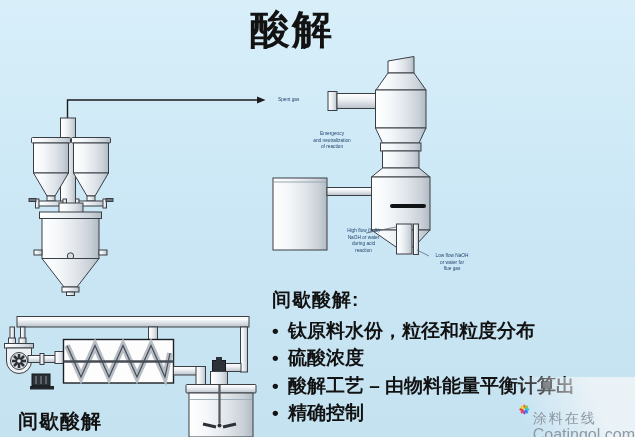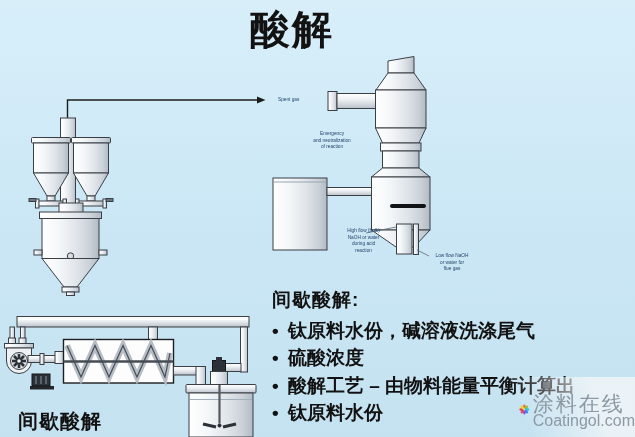--- a/index.html
+++ b/index.html
@@ -24,21 +24,21 @@
     position:absolute; color:#24466e; font-size:9.5px; line-height:13px;
     white-space:pre-line; transform:scale(0.5); transform-origin:0 0;
   }
   .tiny.center { text-align:center; }
   .corner-light {
     position:absolute; right:0; bottom:0; width:160px; height:60px;
     background:linear-gradient(70deg, rgba(255,255,255,0) 30%, rgba(243,246,248,0.8) 75%);
   }
   .watermark { position:absolute; left:519px; top:394px; width:116px; display:flex; }
   .wm-text { margin-left:3px; color:#8d99a3; }
-  .wm-name { font-size:21px; letter-spacing:2px; line-height:20px; }
+  .wm-name { font-size:14px; letter-spacing:2px; line-height:20px;margin-top:14px; }
   .wm-domain { font-size:16px; line-height:13px; }
 </style>
 </head>
 <body>
 
 <div class="slide">
 
   <svg class="diagram" width="635" height="437" viewBox="0 0 635 437">
     <defs>
       <linearGradient id="metalH" x1="0" y1="0" x2="1" y2="0">
@@ -173,33 +173,33 @@
 
   <div class="abs cn slide-title">酸解</div>
 
 
   <div class="abs cn continuous-label">间歇酸解</div>
 
   <div class="abs cn params">
     <div class="params-heading">间歇酸解:</div>
     <div class="param-row">
       <span class="dot">•</span>
-      <span>钛原料水份，碱溶液洗涤尾气</span>
+      <span>钛原料水份，粒径和粒度分布</span>
     </div>
     <div class="param-row">
       <span class="dot">•</span>
       <span>硫酸浓度</span>
     </div>
     <div class="param-row">
       <span class="dot">•</span>
       <span>酸解工艺 – 由物料能量平衡计算出</span>
     </div>
     <div class="param-row">
       <span class="dot">•</span>
-      <span>钛原料水份</span>
+      <span>精确控制</span>
     </div>
   </div>
 
   <div class="tiny" style="left:278px; top:96px;">Spent gas</div>
   <div class="tiny center" style="left:297px; top:130px; width:140px;">Emergency
 and neutralization
 of reaction</div>
   <div class="tiny center" style="left:331px; top:227px; width:130px;">High flow (bulk)
 NaOH or water
 during acid

